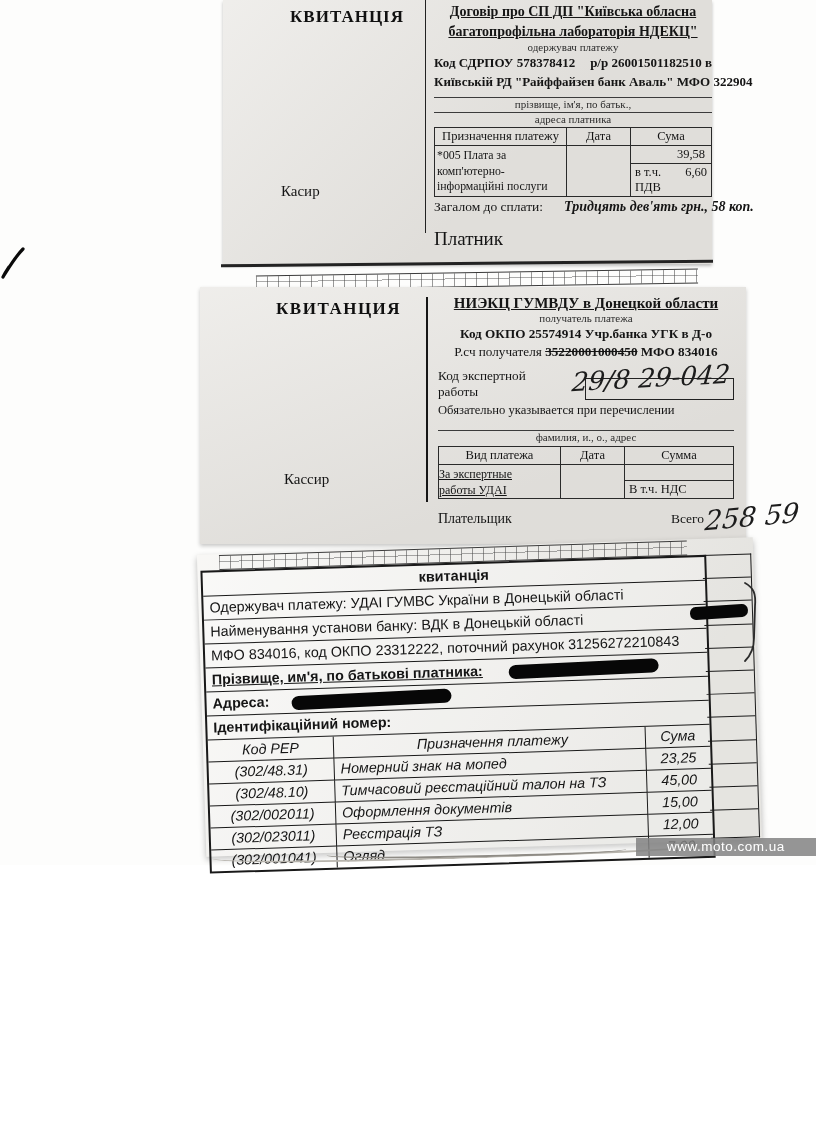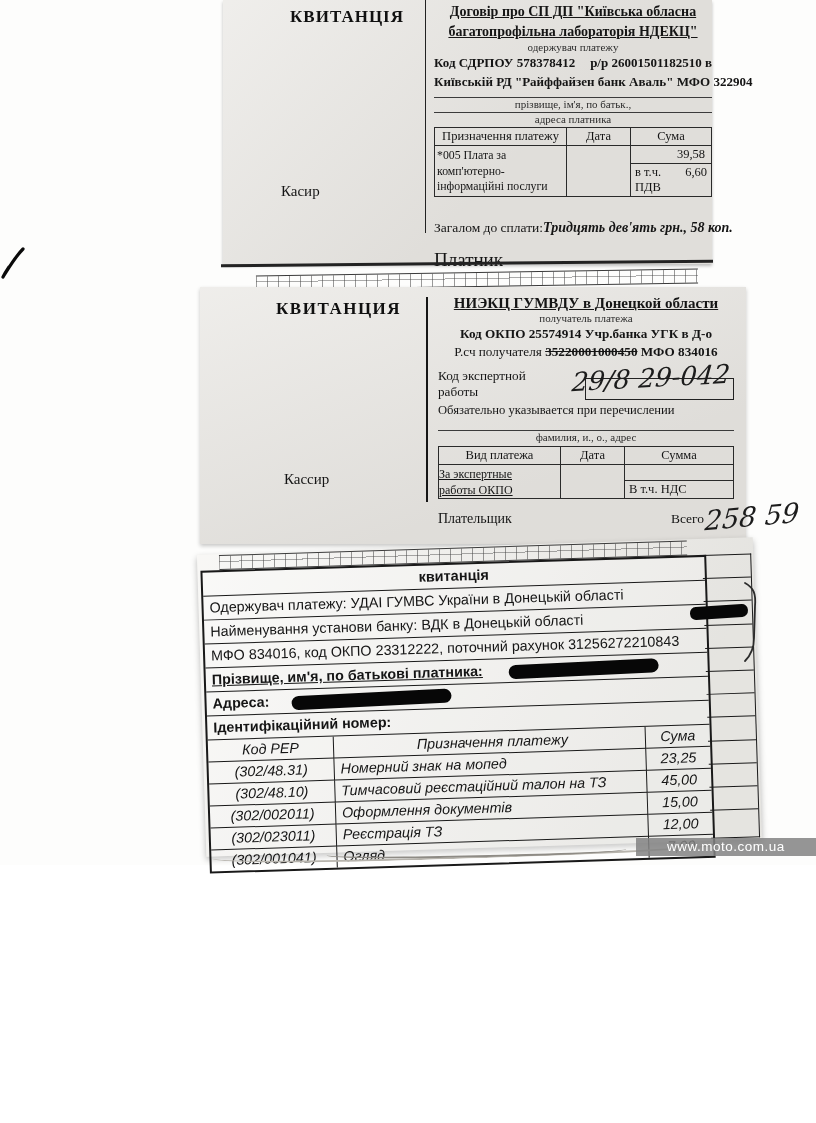--- a/index.html
+++ b/index.html
@@ -25,21 +25,21 @@
   .r1-org{font-weight:bold;font-size:14px;text-decoration:underline;line-height:1.4;text-align:center;}
   .r1-codes{display:flex;justify-content:space-between;font-weight:bold;font-size:13px;margin-top:2px;}
   .r1-bank{font-weight:bold;font-size:13px;margin-top:3px;white-space:nowrap;}
   .t1{display:grid;grid-template-columns:132px 64px 1fr;border:1.5px solid #2a2a2a;margin-top:2px;font-size:12.5px;}
   .t1 .h{border-bottom:1.2px solid #2a2a2a;text-align:center;padding:1px 0;}
   .t1 .br{border-right:1.2px solid #2a2a2a;}
   .t1-purpose{grid-column:1;grid-row:2 / span 2;font-size:11.8px;line-height:1.3;padding:2px 0 2px 2px;}
   .t1-date{grid-column:2;grid-row:2 / span 2;}
   .t1-sum1{grid-column:3;grid-row:2;text-align:right;padding:1px 6px 0 0;border-bottom:1.1px solid #2a2a2a;}
   .t1-sum2{grid-column:3;grid-row:3;display:flex;justify-content:space-between;padding:1px 4px;}
-  .r1-total{margin-top:23px;font-size:13.5px;display:flex;gap:0;white-space:nowrap;align-items:flex-end;}
+  .r1-total{margin-top:2px;font-size:13.5px;display:flex;gap:21px;white-space:nowrap;align-items:flex-end;}
   .r1-total b{font-style:italic;font-size:14px;}
   .r1-payer{margin-top:13px;font-size:19px;}
 
   
   .r2{position:absolute;left:200px;top:287px;width:546px;height:257px;background:#e8e6e2;
       box-shadow:0 2px 4px rgba(0,0,0,.22);
       background-image:linear-gradient(160deg, rgba(255,255,255,.3) 0%, rgba(0,0,0,.04) 70%);}
   .r2-title{position:absolute;left:76px;top:12px;font-weight:bold;font-size:17px;letter-spacing:1.5px;color:#101010;}
   .r2-cashier{position:absolute;left:84px;top:184px;font-size:15px;}
   .r2-divider{position:absolute;left:226px;top:10px;height:205px;border-left:2px solid #161616;}
@@ -166,21 +166,21 @@
       <div class="r2-note">Обязательно указывается при перечислении</div>
       <div style="height:10px"></div>
       <div class="rule"></div>
       <div class="cap">фамилия, и., о., адрес</div>
       <div class="t2">
         <div class="h br">Вид платежа</div>
         <div class="h br">Дата</div>
         <div class="h">Сумма</div>
         <div class="t2-kind br">
           <div>За экспертные</div>
-          <div>работы ОКПО</div>
+          <div>работы УДАІ</div>
         </div>
         <div class="t2-date br"></div>
         <div class="t2-sum1"></div>
         <div class="t2-sum2">В т.ч. НДС</div>
       </div>
       <div class="r2-bottom">
         <span>Плательщик</span>
         <span class="r2-total">
           <span>Всего</span>
           <span class="hand r2-total-hand">258 59</span>

